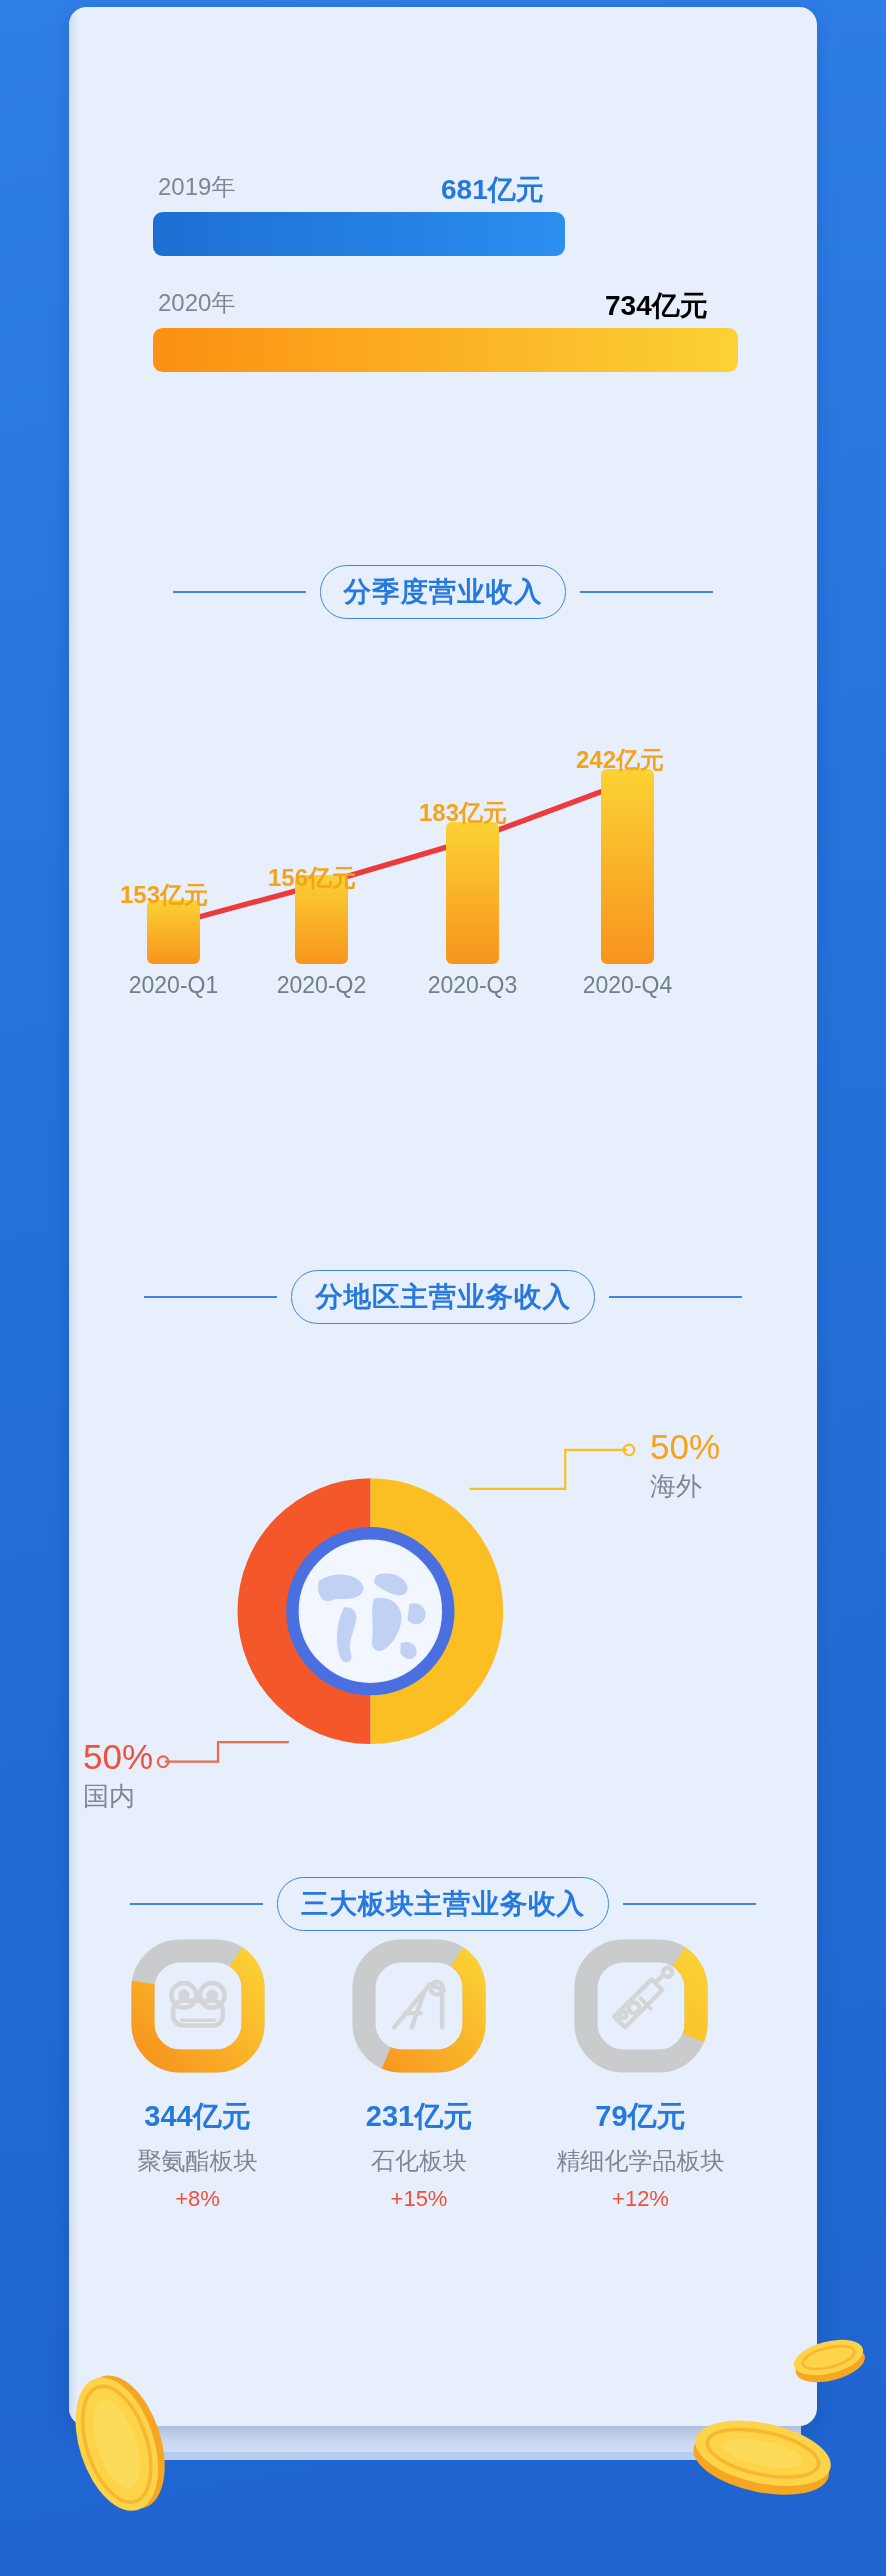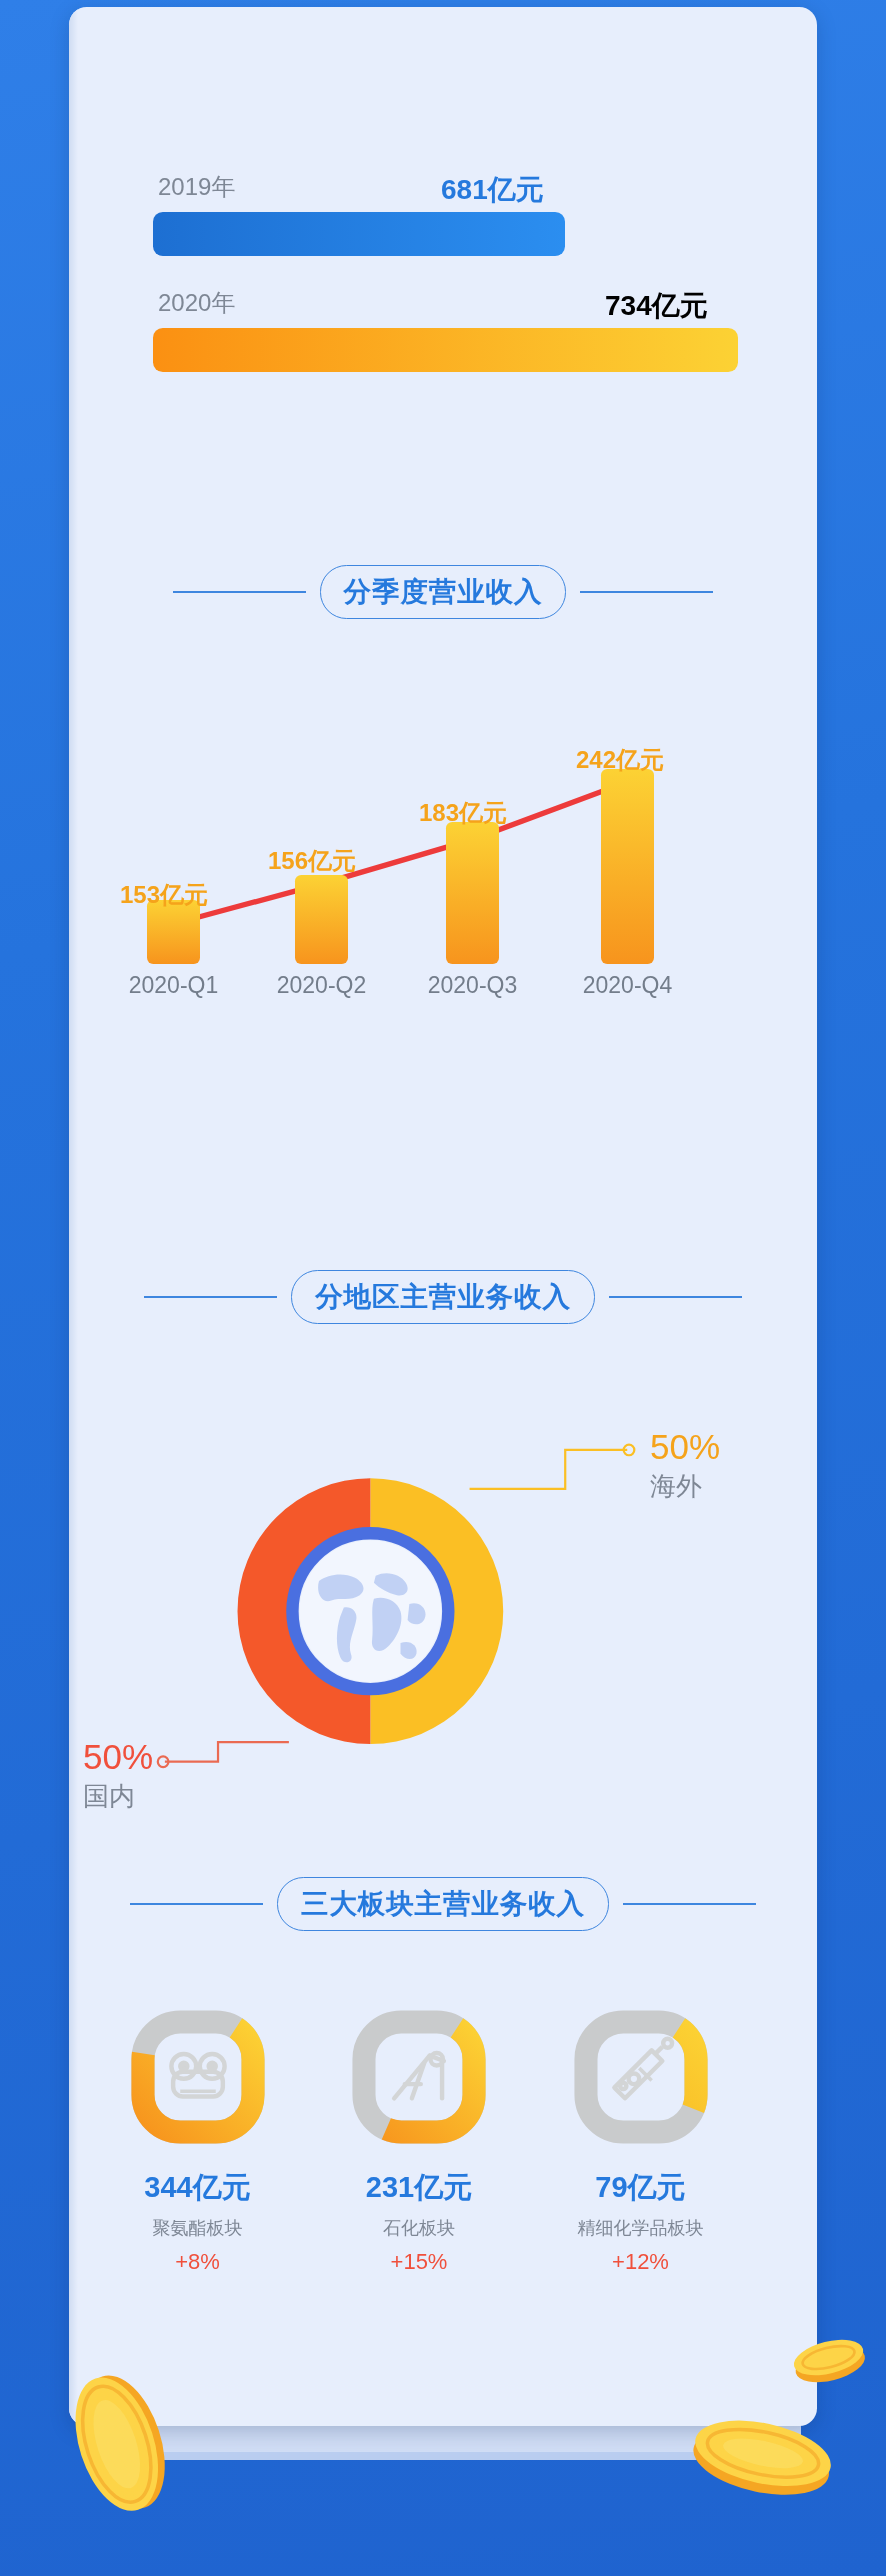--- a/index.html
+++ b/index.html
@@ -87,26 +87,26 @@
   .q-valtag { position:absolute; font-size:24px; font-weight:bold; color:#f5a31b; }
   .q-axis { position:absolute; bottom:0; width:133px; text-align:center;
             font-size:23px; color:#737d8b; }
 
   
   .donut-wrap { position:absolute; left:0; top:1365px; width:748px; height:496px; }
   .legend-num { font-size:35px; font-weight:normal; }
   .legend-sub { font-size:26px; color:#7e8795; margin-top:1.8px; }
 
   
-  .sectors { position:absolute; left:0; top:1999px; width:700px;
+  .sectors { position:absolute; left:0; top:1928px; width:700px;
              display:flex; justify-content:center; gap:19.5px; }
   .sector { width:202px; text-align:center; }
   .sector .ringbox { width:142px; height:142px; margin:0 auto 19.5px auto; position:relative; }
   .sector .amount { font-size:29px; font-weight:bold; color:#2579dd; }
-  .sector .name { font-size:18px; color:#7e8795; margin-top:8.9px; }
+  .sector .name { font-size:24px; color:#7e8795; margin-top:8.9px; }
   .sector .delta { font-size:22px; color:#f0503c; margin-top:8.9px; }
 </style>
 </head>
 <body>
 
 <div id="root">
   <div class="bg-grad"></div>
 
   <div class="sheet-back2"></div>
   <div class="sheet-back1"></div>
@@ -149,21 +149,21 @@
         <circle cx="455" cy="160" r="10" fill="#ed3b3b"></circle>
         <circle cx="630" cy="95" r="10" fill="#ed3b3b"></circle>
       </svg>
 
       <div class="q-bar" style="left:78px;  height:64px;"></div>
       <div class="q-bar" style="left:226px; height:89px;"></div>
       <div class="q-bar" style="left:377px; height:142px;"></div>
       <div class="q-bar" style="left:532px; height:195px;"></div>
 
       <div class="q-valtag" style="left:51px;  top:181px">153亿元</div>
-      <div class="q-valtag" style="left:199px; top:147px">156亿元</div>
+      <div class="q-valtag" style="left:199px; top:164px">156亿元</div>
       <div class="q-valtag" style="left:350px; top:99px">183亿元</div>
       <div class="q-valtag" style="left:507px; top:46px">242亿元</div>
 
       <div class="q-axis" style="left:38px">2020-Q1</div>
       <div class="q-axis" style="left:186px">2020-Q2</div>
       <div class="q-axis" style="left:337px">2020-Q3</div>
       <div class="q-axis" style="left:492px">2020-Q4</div>
     </div>
 
     <div class="sec-title" style="top:1263px">

